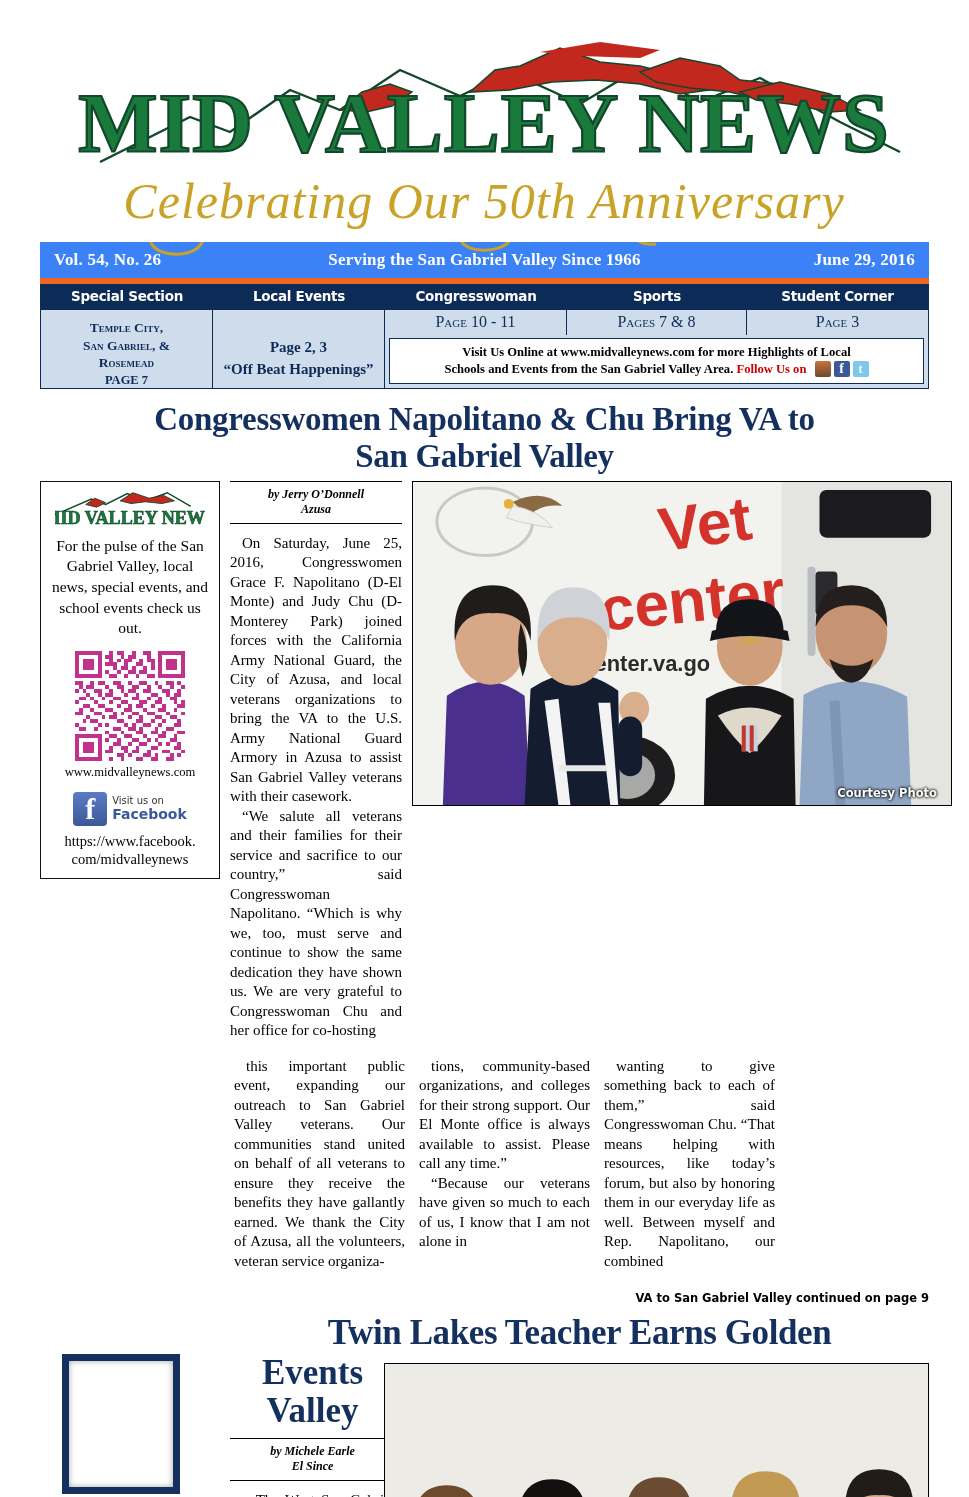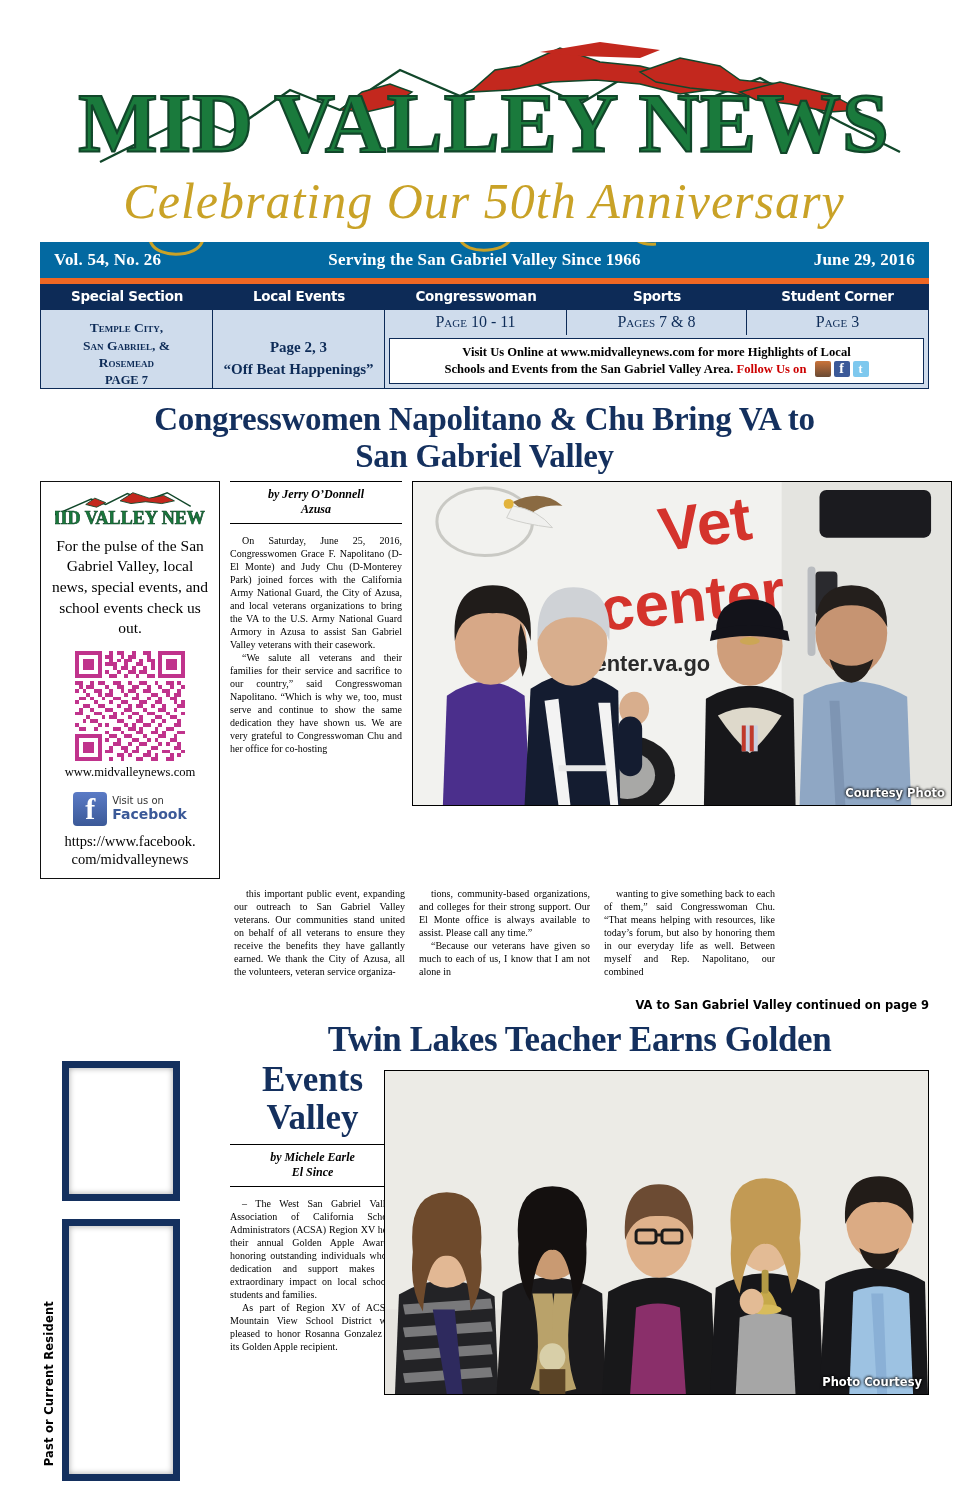--- a/index.html
+++ b/index.html
@@ -14,21 +14,21 @@
   }
   .page { position: relative; width: 969px; height: 1497px; padding: 0 40px; }
 
   
   .masthead { position: relative; height: 210px; margin-top: 32px; }
   .mh-svg { position:absolute; left:0; top:0; width:889px; height:210px; }
 
   
   .volbar {
     position: relative;
-    background: #0369a1;
+    background: #3b82f6;
     color: #fff;
     height: 36px;
     display: flex; align-items: center;
     padding: 13px 14px;
     font-weight: bold;
     font-size: 17px;
     letter-spacing: .2px;
     overflow: hidden;
   }
   .volbar .vb-left { width: 250px; }
@@ -106,29 +106,29 @@
   .promo-text { font-size: 15.5px; line-height: 1.33; margin-top: 2px;}
   .qr { width: 110px; height: 110px; margin: 12px auto 4px; display:block;}
   .promo-url { font-size: 12.6px; margin-top:2px;}
   .fb-badge { display:flex; align-items:center; justify-content:center; gap:5px; margin: 12px 0 6px;}
   .fb-sq { width:34px; height:34px; background: linear-gradient(#5b7bc6,#3b5998); border-radius:4px; color:#fff; font-family:"Liberation Serif",serif; font-weight:bold; font-size:30px; line-height:34px; text-align:center;}
   .fb-txt { text-align:left; line-height:1.05;}
   .fb-txt .t1 { font-family:"DejaVu Sans",sans-serif; font-size:10px; color:#333;}
   .fb-txt .t2 { font-family:"DejaVu Sans",sans-serif; font-size:14px; color:#3b5998; font-weight:bold;}
   .promo-fburl { font-size: 14.5px; line-height:1.25; margin-top: 4px;}
 
-  .col { font-size: 10px; line-height: 1.30; text-align: justify; }
+  .col { font-size: 15px; line-height: 1.30; text-align: justify; margin-top: 8px; }
   .col p { margin: 0; text-indent: 12px; }
   .byline { text-align:center; font-style: italic; font-weight: bold; font-size:12px;
             border-top:1px solid #000; border-bottom:1px solid #000; padding: 5px 0 6px; line-height:1.25; margin-bottom: 10px;}
   .midcol { width: 172px; flex:none; }
   .photo1 { width: 540px; height: 325px; position:relative; border:1px solid #000; overflow:hidden; flex:none;}
 
   .caption-tag {
-    position:absolute; right: 6px; bottom: 5px;
+    position:absolute; right: 14px; bottom: 5px;
     color:#fff; font-family:"DejaVu Sans",sans-serif; font-weight:bold; font-size:11.5px;
     text-shadow: 0 0 3px #000, 0 0 3px #000;
   }
 
   .three-col { display:flex; gap: 14px; margin-top: 8px; }
   .three-col .col { width: 171px; }
   .contd { font-family:"DejaVu Sans",sans-serif; font-weight:bold; font-size:11.5px; text-align:right; margin-top:20px;}
 
   
   .headline2 {

